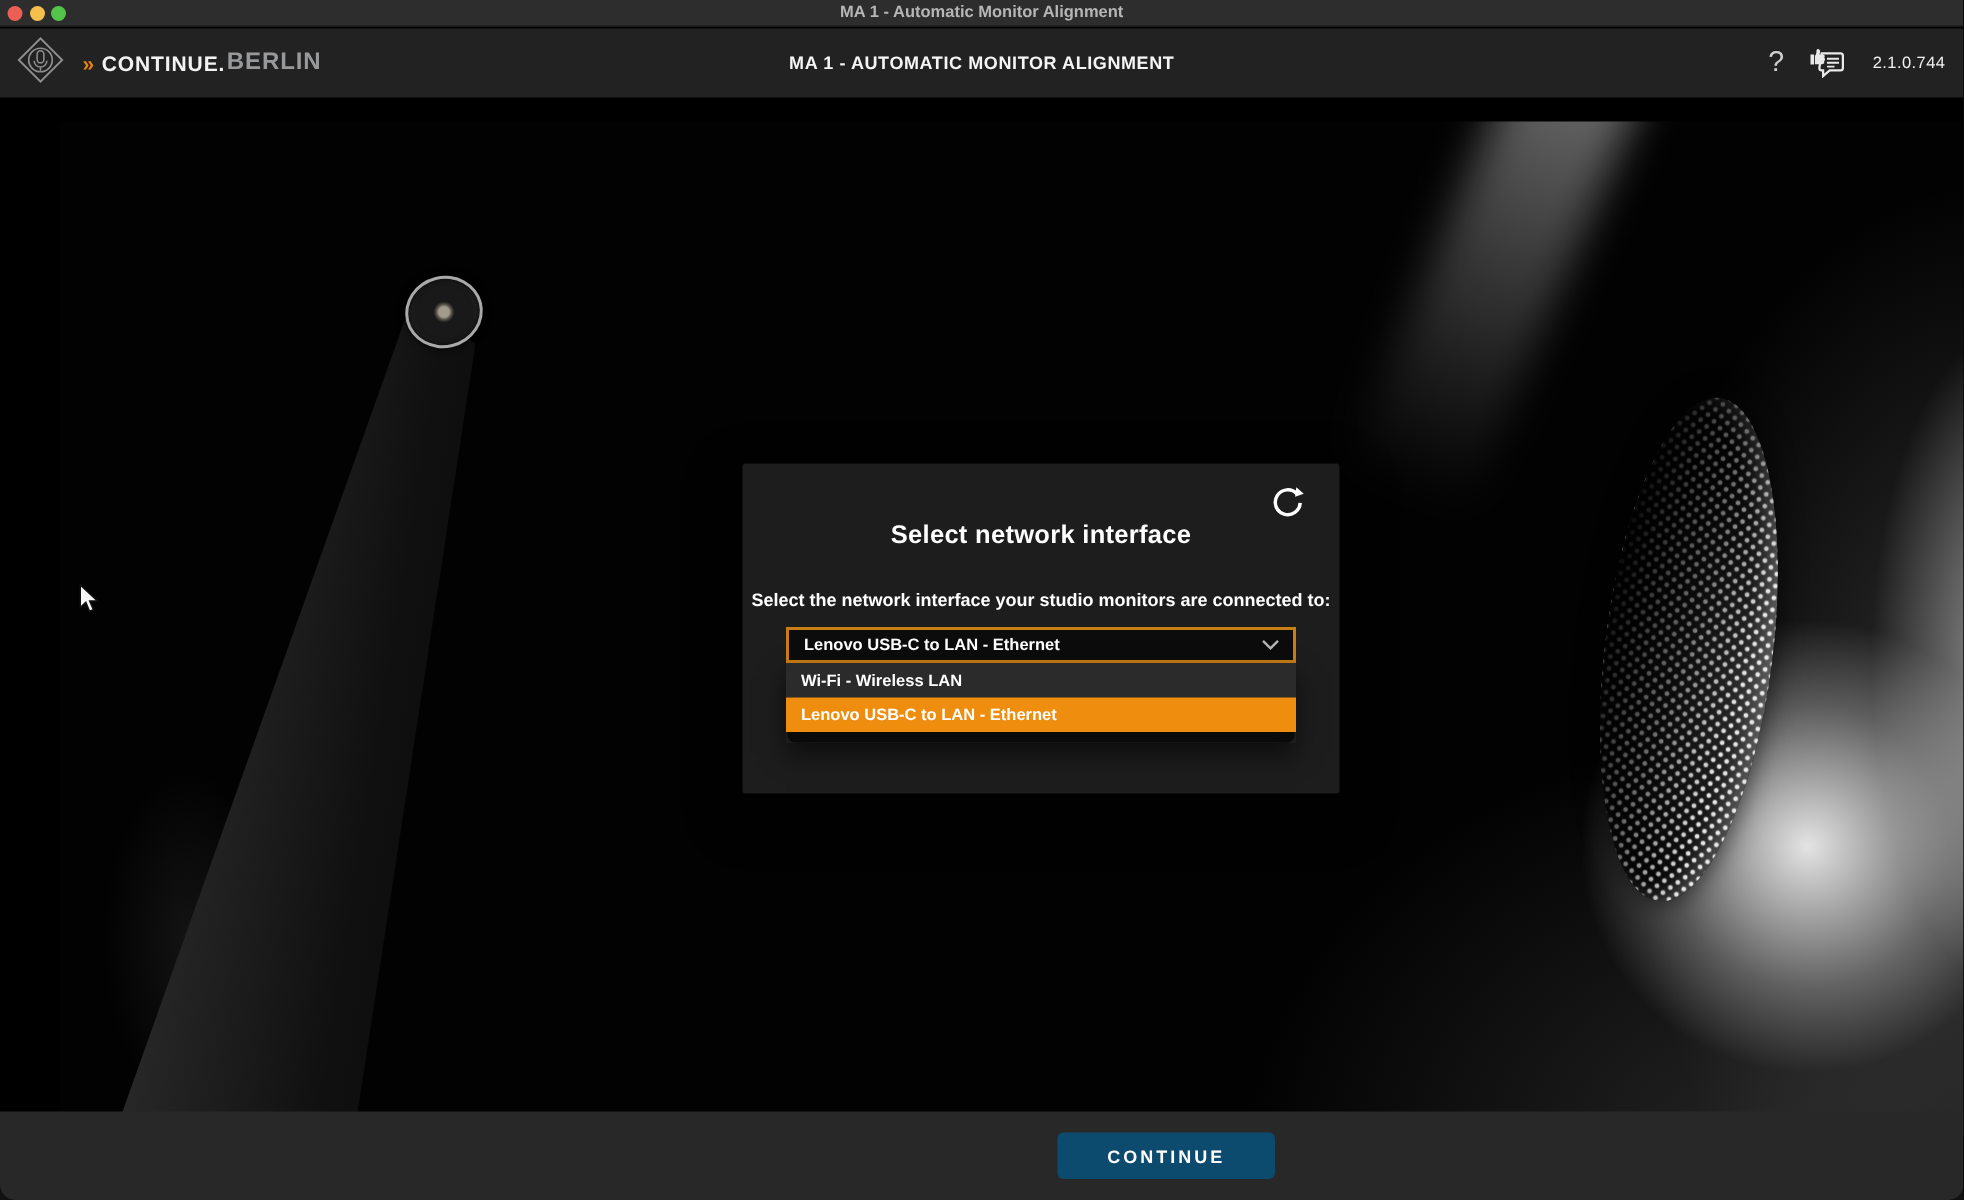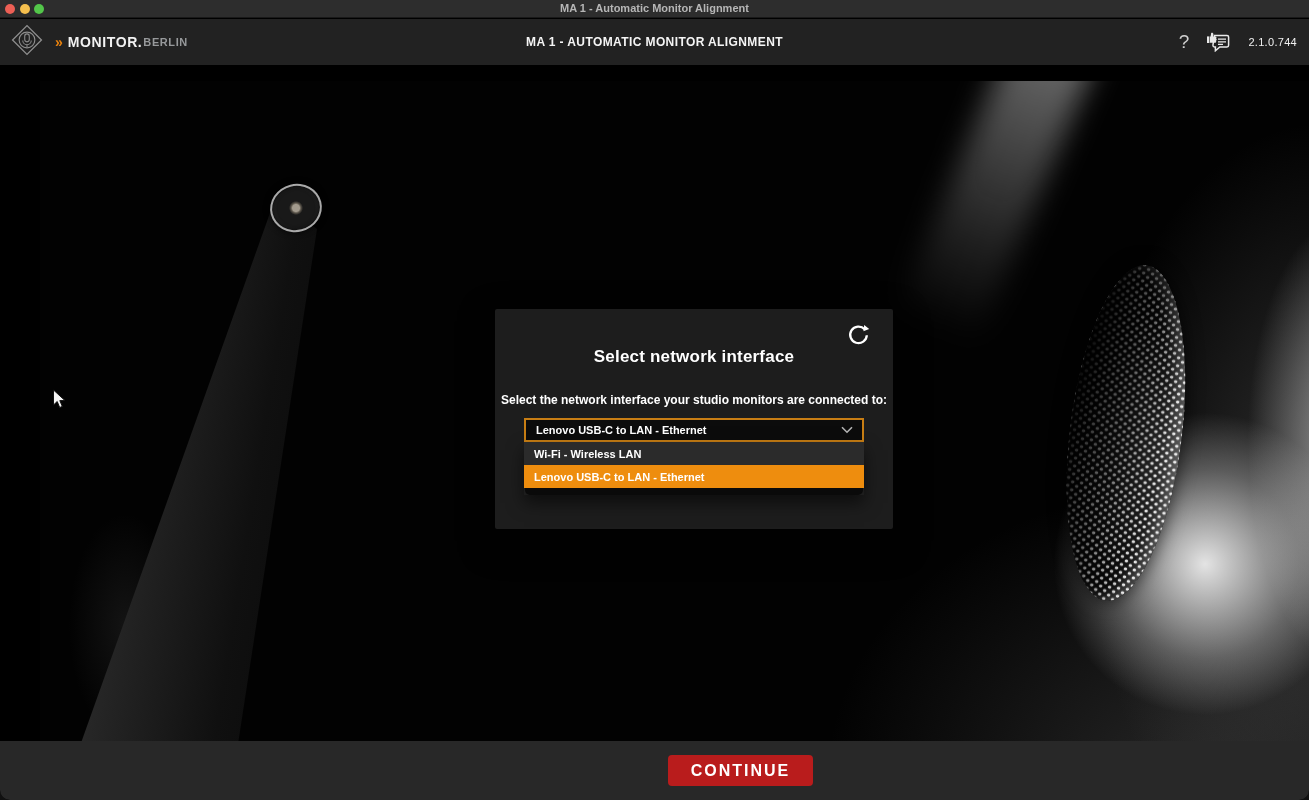--- a/index.html
+++ b/index.html
@@ -13,21 +13,21 @@
   .tl.red{background:#ec5f55;}
   .tl.yellow{background:#f5bf4e;}
   .tl.green{background:#53c64a;}
   .titlebar-title{width:100%;text-align:center;line-height:17px;font-size:11px;font-weight:700;color:#b6b6b6;}
 
   
   .header{position:absolute;left:0;top:19px;width:100%;height:46px;background:#222222;display:flex;align-items:center;}
   .brand{position:absolute;left:10px;top:0;height:46px;display:flex;align-items:center;gap:7px;}
   .brand-chevrons{color:#e8820e;font-size:14px;font-weight:700;letter-spacing:-2px;margin-left:4px;}
   .brand-name{color:#f2f2f2;font-size:14px;font-weight:700;letter-spacing:.6px;}
-  .brand-suffix{color:#97999b;font-size:11px;font-weight:700;letter-spacing:.6px;margin-left:-6px;}
+  .brand-suffix{color:#97999b;font-size:16px;font-weight:700;letter-spacing:.6px;margin-left:-6px;}
   .header-title{width:100%;text-align:center;font-size:12px;font-weight:700;letter-spacing:.4px;color:#f5f5f5;}
   .header-right{position:absolute;right:12px;top:0;height:46px;display:flex;align-items:center;gap:16px;}
   .help-btn{color:#cfcfcf;font-size:19px;font-weight:500;cursor:default;}
   .version{color:#f0f0f0;font-size:11px;font-weight:400;letter-spacing:.3px;}
 
   
   .main{position:absolute;left:0;top:81px;width:1309px;height:676px;overflow:hidden;
     background:
       radial-gradient(circle 210px at 1165px 483px, rgba(255,255,255,.88), rgba(255,255,255,.28) 45%, rgba(255,255,255,0) 72%),
       radial-gradient(ellipse 130px 290px at 1309px 360px, rgba(178,178,178,.85), rgba(178,178,178,0) 78%),
@@ -68,22 +68,22 @@
   .popup{position:absolute;left:29px;top:133px;width:340px;box-shadow:0 8px 16px rgba(0,0,0,.55);}
   .option{height:23px;display:flex;align-items:center;padding-left:10px;font-size:11px;font-weight:700;color:#fff;background:#2b2b2b;cursor:pointer;}
   .option.highlighted{background:#ee8d0e;}
   .popup-foot{height:7px;background:#0a0a0a;border-radius:0 0 5px 5px;margin:0 1px;}
 
   
   .cursor{position:absolute;left:12px;top:308px;pointer-events:none;}
 
   
   .footer{position:absolute;left:0;top:741px;width:100%;height:59px;background:#282828;}
-  .continue-btn{position:absolute;left:668px;top:14px;width:145px;height:31px;background:#b91c1c;border:none;border-radius:4px;
-    color:#fff;font-size:16px;font-weight:700;letter-spacing:2px;cursor:pointer;display:flex;align-items:center;justify-content:center;}
+  .continue-btn{position:absolute;left:705px;top:14px;width:145px;height:31px;background:#0c4a6e;border:none;border-radius:4px;
+    color:#fff;font-size:12px;font-weight:700;letter-spacing:2px;cursor:pointer;display:flex;align-items:center;justify-content:center;}
 </style>
 </head>
 <body>
 
 <div class="window">
 
   <div class="titlebar">
     <div class="traffic">
       <span class="tl red"></span>
       <span class="tl yellow"></span>
@@ -96,21 +96,21 @@
     <div class="brand">
       <span>
         <svg width="34" height="34" viewBox="0 0 36 36">
           <rect x="7.2" y="7.2" width="21.6" height="21.6" transform="rotate(45 18 18)" fill="none" stroke="#8e8e8e" stroke-width="1.4"></rect>
           <circle cx="18" cy="18" r="8.3" fill="none" stroke="#8e8e8e" stroke-width="1.2"></circle>
           <rect x="15.6" y="11.5" width="4.8" height="8.5" rx="2.4" fill="none" stroke="#8e8e8e" stroke-width="1.1"></rect>
           <path d="M13.5 18.5 a4.5 4.5 0 0 0 9 0 M18 23 v2.5" fill="none" stroke="#8e8e8e" stroke-width="1.1"></path>
         </svg>
       </span>
       <span class="brand-chevrons">»</span>
-      <span class="brand-name">MONITOR.</span>
+      <span class="brand-name">CONTINUE.</span>
       <span class="brand-suffix">BERLIN</span>
     </div>
     <div class="header-title">MA 1 - AUTOMATIC MONITOR ALIGNMENT</div>
     <div class="header-right">
       <span class="help-btn">?</span>
       <span>
         <svg width="27" height="24" viewBox="0 0 27 24">
           <path d="M9.5 7.5 h12.5 a1.6 1.6 0 0 1 1.6 1.6 v8.2 a1.6 1.6 0 0 1 -1.6 1.6 h-7.2 l-4.4 3.8 v-3.8 h-0.9 a1.6 1.6 0 0 1 -1.6 -1.6 z" fill="#222" stroke="#e9e9e9" stroke-width="1.5"></path>
           <path d="M13 11.2 h8 M13 13.8 h8 M13 16.4 h5" stroke="#e9e9e9" stroke-width="1.3" fill="none"></path>
           <path d="M2 15 h2.4 v-6.6 H2 z" fill="#e9e9e9"></path>

